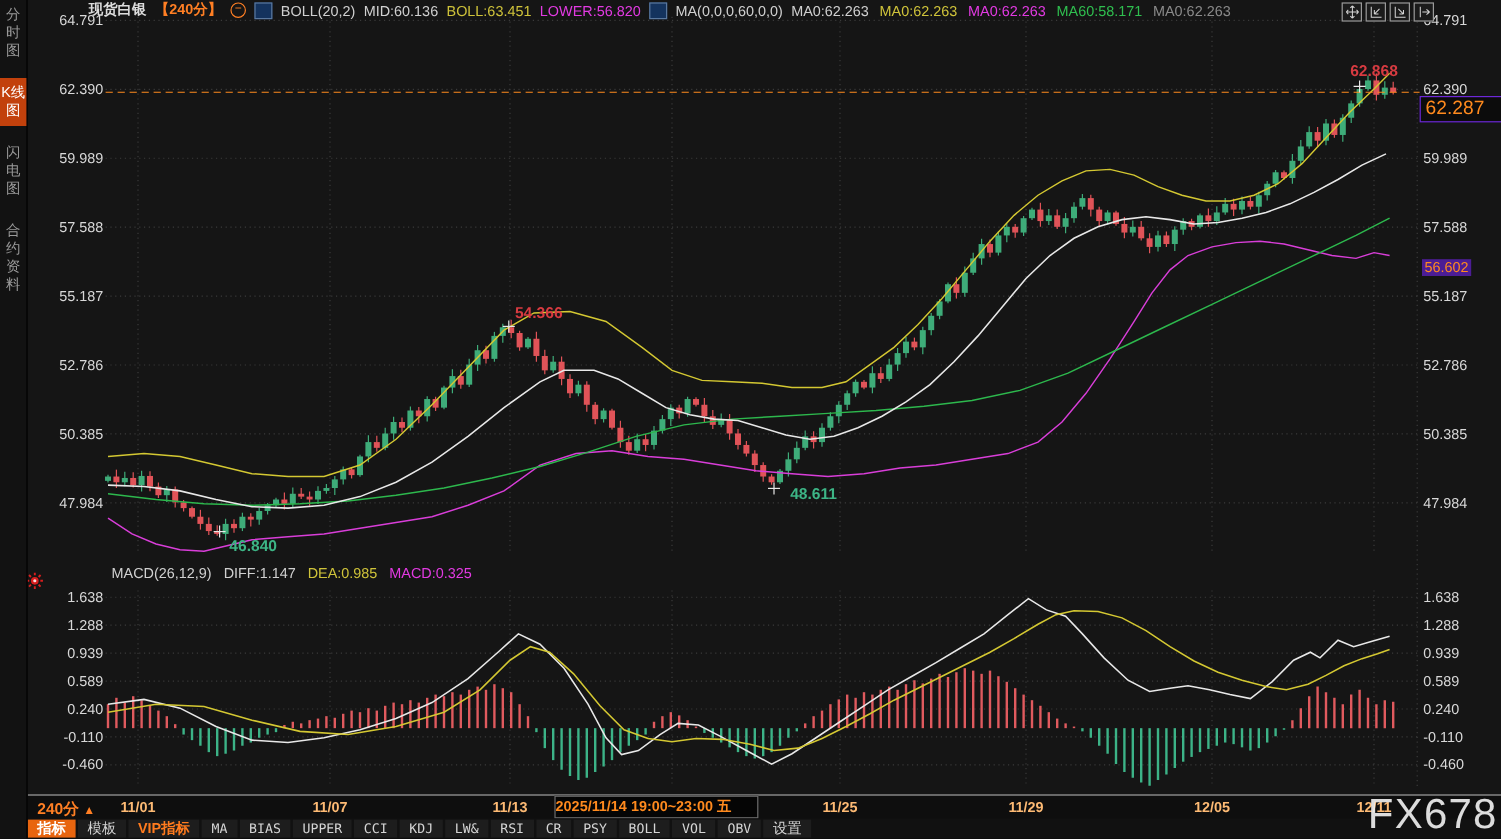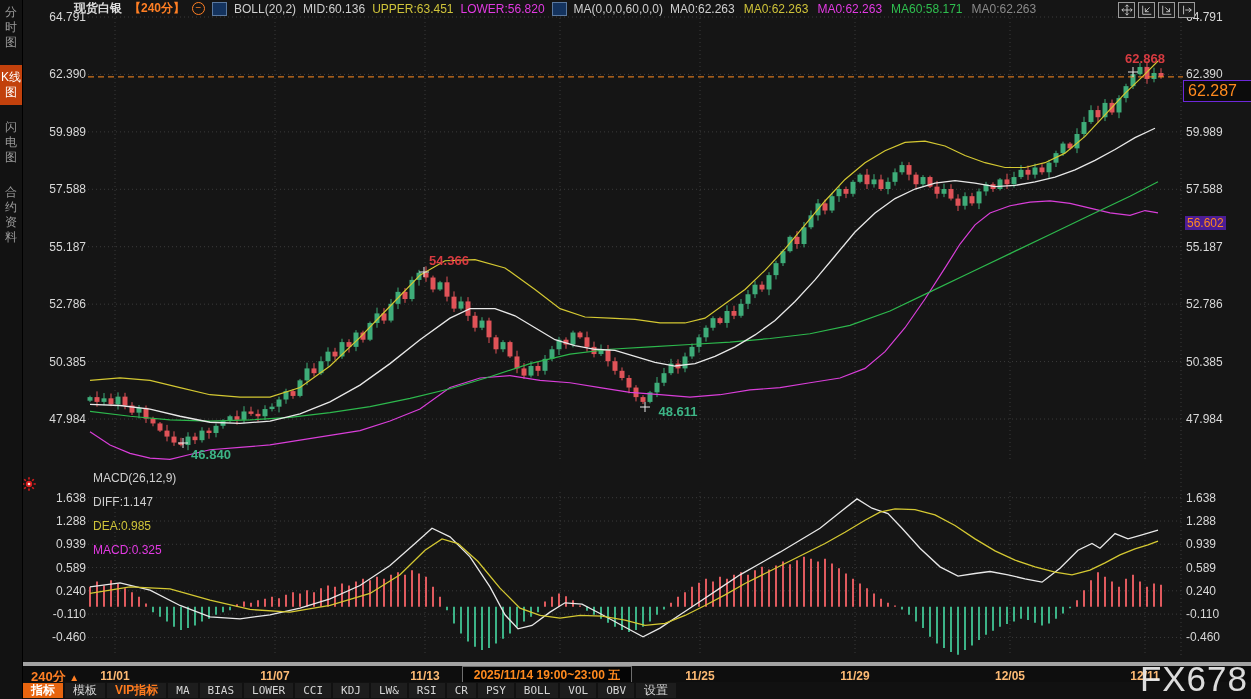--- a/index.html
+++ b/index.html
@@ -22,30 +22,30 @@
   
   .tr-icons{position:absolute;left:1118px;top:2px;display:flex;gap:3px;z-index:15;}
   .tr-icon{width:15px;height:14px;border:1px solid #9a9a9a;background:#1b1b1b;display:flex;align-items:center;justify-content:center;cursor:pointer;}
   
   .axlbl{position:absolute;font-size:12px;color:#d8d8d8;z-index:5;}
   .axlbl.left{width:56px;text-align:right;}
   .price-box{position:absolute;left:1183px;width:60px;border:1px solid #6d28d9;background:#0c0c0c;color:#ff8a1e;
              font-size:16px;padding:1px 3px 1px 4px;z-index:6;}
   .band-lbl{position:absolute;left:1185px;color:#ff8a1e;font-size:12px;background:#4c1d95;padding:0 2px;z-index:6;}
   
-  .macd-header{position:absolute;left:93px;top:471px;display:flex;gap:10px;font-size:12px;z-index:5;flex-direction:column;}
+  .macd-header{position:absolute;left:93px;top:471px;display:flex;gap:10px;font-size:12px;z-index:5;}
   
   .beacon{position:absolute;left:21px;top:476px;width:16px;height:16px;z-index:6;cursor:pointer;}
   
-  .xaxis-row{position:absolute;left:23px;top:662px;width:1228px;height:20px;background:#0e0e0e;border-top:4px solid #a3a3a3;z-index:10;}
+  .xaxis-row{position:absolute;left:23px;top:662px;width:1228px;height:20px;background:#0e0e0e;border-top:1px solid #a3a3a3;z-index:10;}
   .period-lbl{position:absolute;left:8px;top:2px;color:#ff7f24;font-weight:bold;font-size:13px;cursor:pointer;}
   .period-lbl .tri{color:#ff7f24;font-size:10px;}
   .date-lbl{position:absolute;top:3px;width:70px;text-align:center;color:#fdba74;font-weight:bold;font-size:12px;}
   .date-highlight{position:absolute;left:439px;top:0px;width:168px;height:17px;border:1px solid #6e6e6e;background:#050505;
-                  color:#ff8a1e;font-weight:bold;font-size:12px;text-align:center;line-height:17px;}
+                  color:#ff8a1e;font-weight:bold;font-size:12px;text-align:left;line-height:17px;}
   
   .toolbar{position:absolute;left:23px;top:682px;width:1228px;height:17px;background:#111;display:flex;z-index:10;}
   .tb-btn{height:15px;margin:1px 2px 0 0;padding:0 8px;background:#1d1d1d;color:#d5d5d5;font-size:12px;line-height:15px;
           text-align:center;cursor:pointer;white-space:nowrap;}
   .tb-btn.mono{font-family:"DejaVu Sans Mono",monospace;font-size:11px;}
   .tb-btn.active{background:#e8650f;color:#fff;font-weight:bold;}
   .tb-btn.accent{color:#ff7b1e;font-weight:bold;}
   
   .watermark{position:absolute;right:3px;bottom:0px;font-size:35px;letter-spacing:1px;color:rgba(238,238,238,0.92);z-index:50;pointer-events:none;margin-left:48px;}
   svg.chartsvg{position:absolute;left:0;top:0;z-index:1;}
@@ -578,21 +578,21 @@
       <text x="678" y="416" fill="#3db586" font-size="13" font-weight="bold" text-anchor="middle" font-family="Liberation Sans, sans-serif">48.611</text>
     </svg>
 
   <div class="chart-header">
     <span class="hdr-symbol">现货白银</span>
     <span class="hdr-period">【240分】</span>
     <span class="collapse-ic">−</span>
     <span class="mini-ic"></span>
     <span class="c-white">BOLL(20,2)</span>
     <span class="c-white">MID:60.136</span>
-    <span class="c-yellow">UPPER:63.451</span>
+    <span class="c-yellow">BOLL:63.451</span>
     <span class="c-magenta">LOWER:56.820</span>
     <span class="mini-ic"></span>
     <span class="c-white">MA(0,0,0,60,0,0)</span>
     <span id="ma-values" style="display:flex;gap:9px;">
         <span style="color: rgb(208, 208, 208);">MA0:62.263</span>
         <span style="color: rgb(207, 195, 58);">MA0:62.263</span>
         <span style="color: rgb(226, 58, 226);">MA0:62.263</span>
         <span style="color: rgb(47, 191, 79);">MA60:58.171</span>
         <span style="color: rgb(138, 138, 138);">MA0:62.263</span>
       </span>
@@ -682,21 +682,21 @@
     <span id="datelabels"><span class="date-lbl" style="left: 57px;">11/01</span><span class="date-lbl" style="left: 217px;">11/07</span><span class="date-lbl" style="left: 367px;">11/13</span><span class="date-lbl" style="left: 642px;">11/25</span><span class="date-lbl" style="left: 797px;">11/29</span><span class="date-lbl" style="left: 952px;">12/05</span><span class="date-lbl" style="left: 1087px;">12/11</span></span>
     <span class="date-highlight">2025/11/14 19:00~23:00 五</span>
   </div>
 
   <div class="toolbar" id="toolbar">
       <div class="tb-btn active">指标</div>
       <div class="tb-btn">模板</div>
       <div class="tb-btn accent">VIP指标</div>
       <div class="tb-btn mono">MA</div>
       <div class="tb-btn mono">BIAS</div>
-      <div class="tb-btn mono">LOWER</div>
+      <div class="tb-btn mono">UPPER</div>
       <div class="tb-btn mono">CCI</div>
       <div class="tb-btn mono">KDJ</div>
       <div class="tb-btn mono">LW&amp;</div>
       <div class="tb-btn mono">RSI</div>
       <div class="tb-btn mono">CR</div>
       <div class="tb-btn mono">PSY</div>
       <div class="tb-btn mono">BOLL</div>
       <div class="tb-btn mono">VOL</div>
       <div class="tb-btn mono">OBV</div>
       <div class="tb-btn">设置</div>

